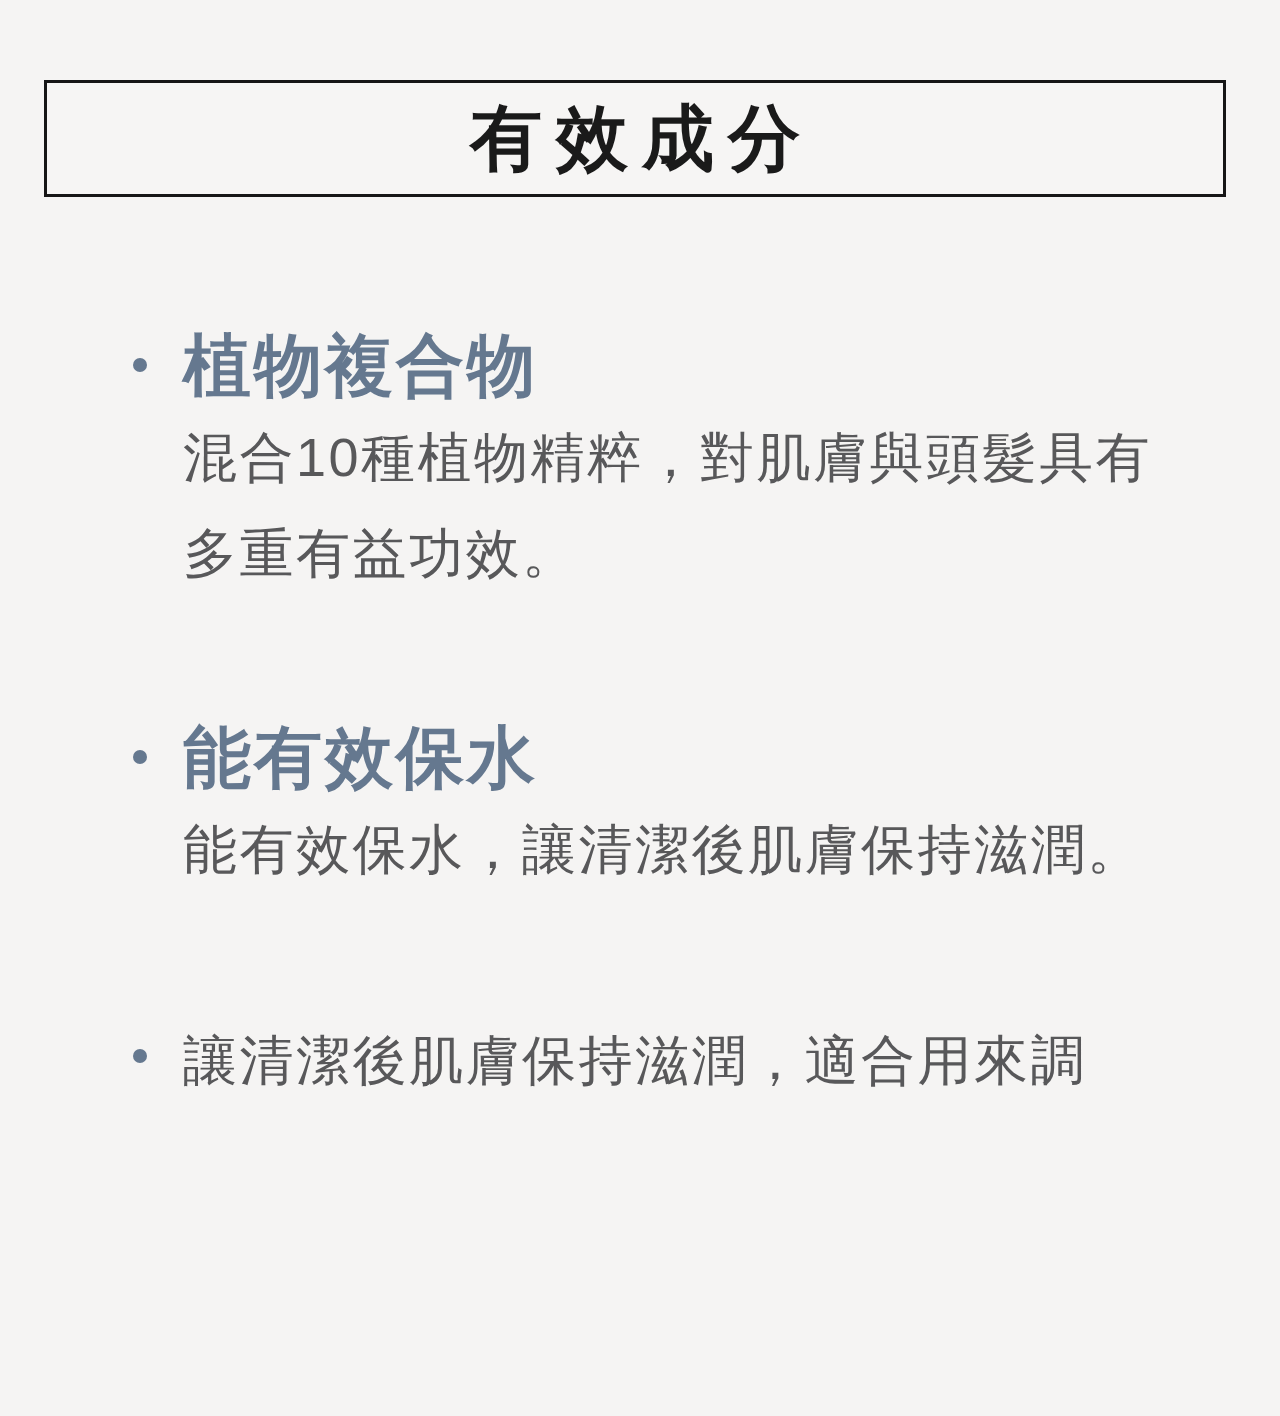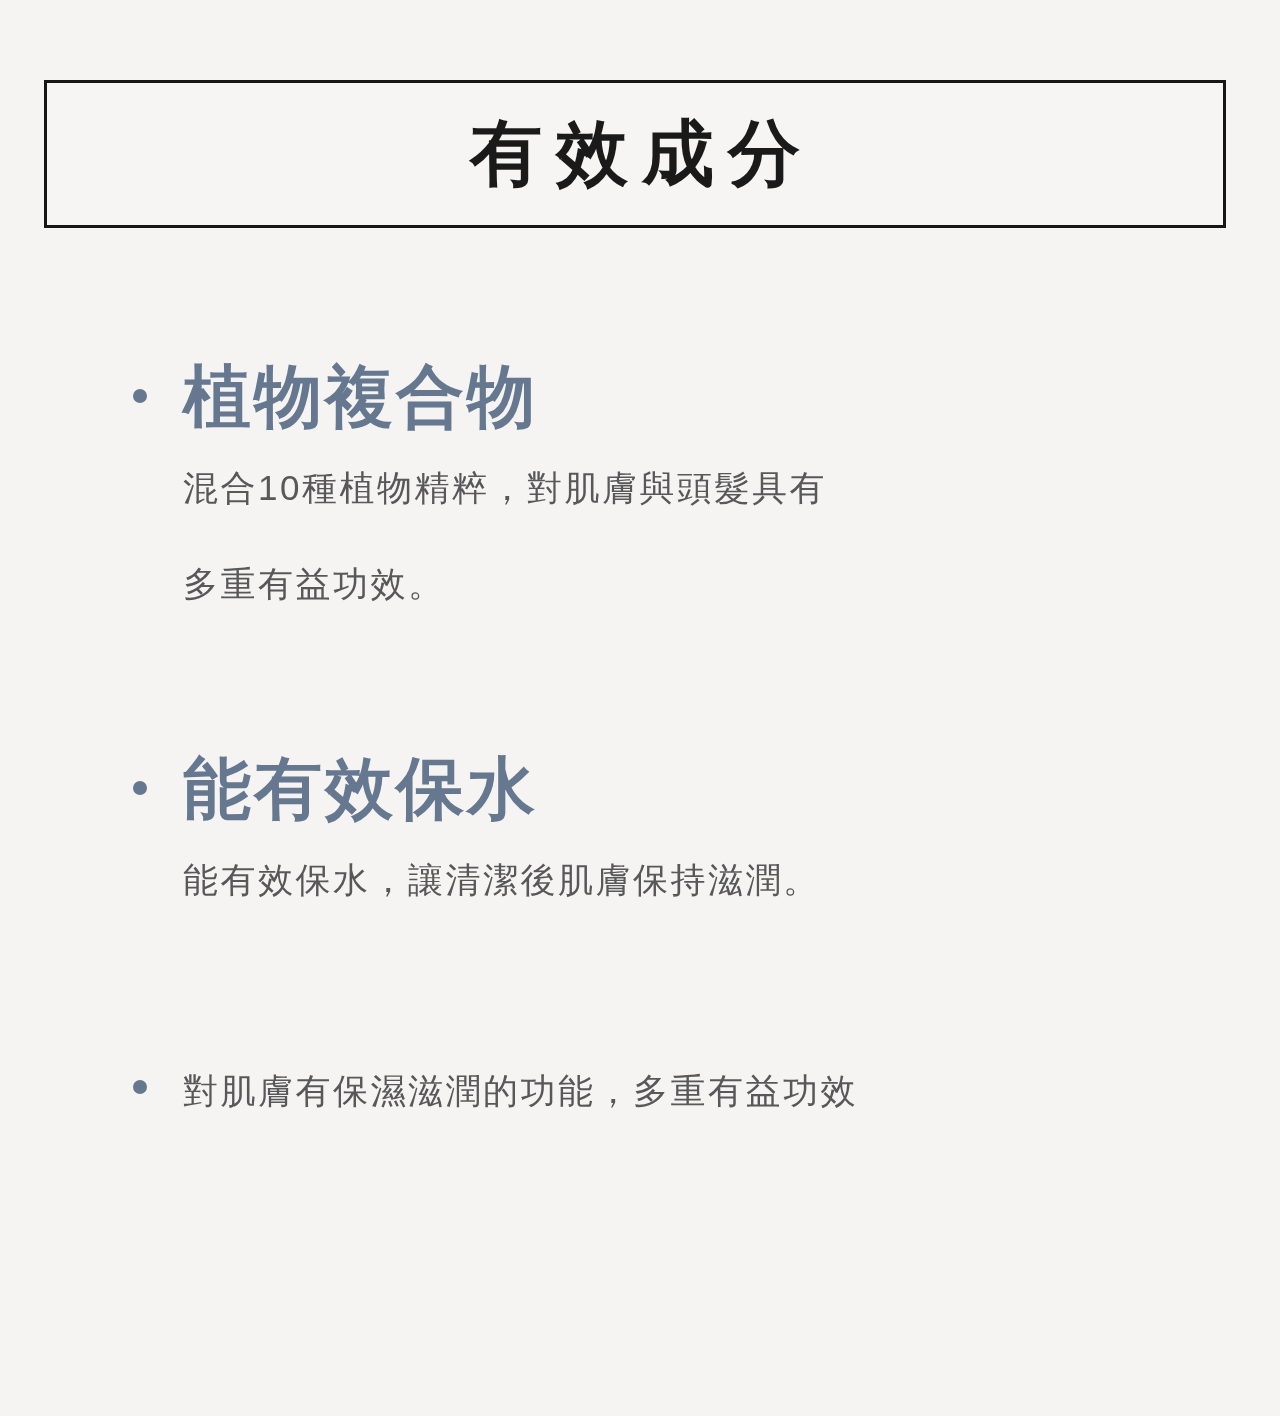--- a/index.html
+++ b/index.html
@@ -10,21 +10,21 @@
     width: 1280px;
     height: 1416px;
     background: var(--background, #f5f4f3);
     font-family: "Liberation Sans", sans-serif;
     overflow: hidden;
   }
   .title-box {
     box-sizing: border-box;
     margin: 80px 0 0 44px;
     width: 1182px;
-    height: 148px;
+    height: 117px;
     border: 3px solid var(--box_border, #161616);
     display: flex;
     align-items: center;
     justify-content: center;
     background: var(--box_background, #f6f5f4);
   }
   .title-text {
     font-size: 72px;
     font-weight: 700;
     color: var(--title_text, #1a1a1a);
@@ -56,21 +56,21 @@
     line-height: 88px;
     font-weight: 700;
     color: var(--heading, #65788f);
     letter-spacing: 3px;
     white-space: nowrap;
   }
   .section-body {
     margin: 0;
   }
   .body-line {
-    font-size: 35px;
+    font-size: 54px;
     line-height: 96px;
     color: var(--body_text, #58585a);
     letter-spacing: 2.5px;
     white-space: nowrap;
   }
 </style>
 </head>
 <body>
 
 <div class="title-box">
@@ -92,17 +92,17 @@
     <span class="bullet-dot"></span>
     <div class="section-title">能有效保水</div>
     <div class="section-body">
       <div class="body-line">能有效保水，讓清潔後肌膚保持滋潤。</div>
     </div>
   </div>
 
   <div class="section section-3">
     <span class="bullet-dot"></span>
     <div class="section-body">
-      <div class="body-line">對肌膚有保濕滋潤的功能，多重有益功效</div>
+      <div class="body-line">讓清潔後肌膚保持滋潤，適合用來調</div>
     </div>
   </div>
 
 </div>
 
 </body></html>

